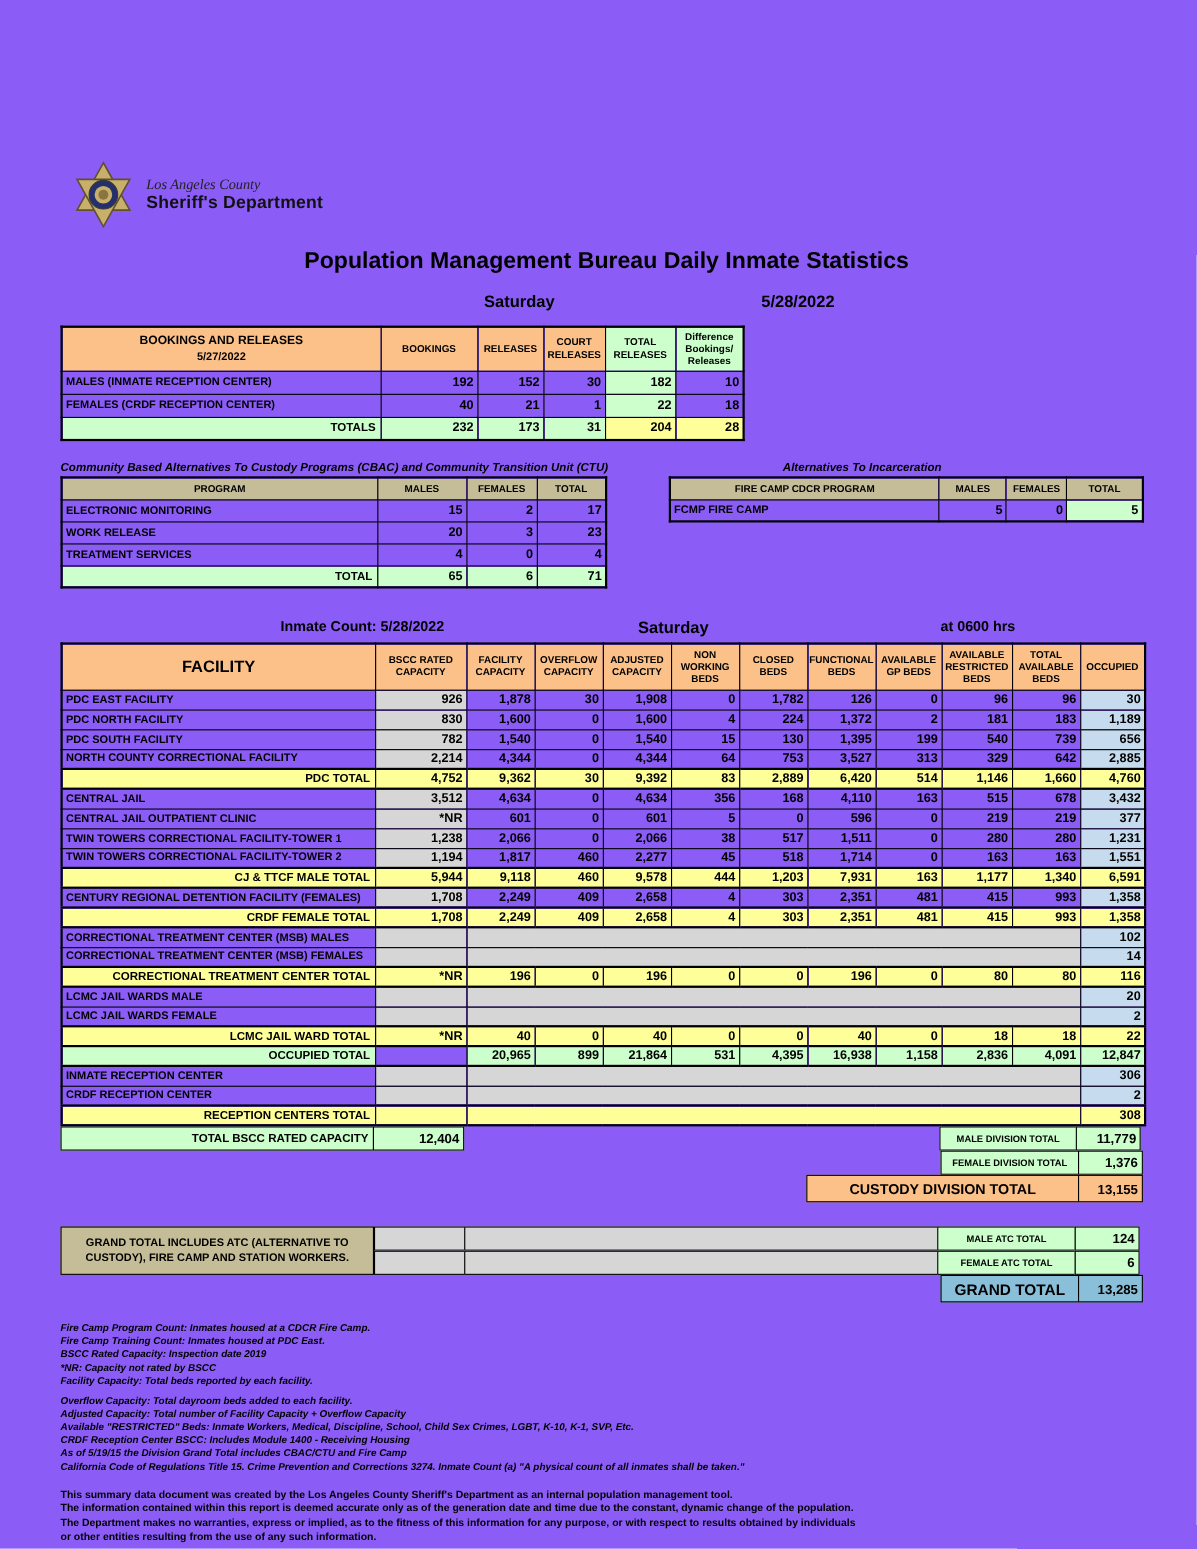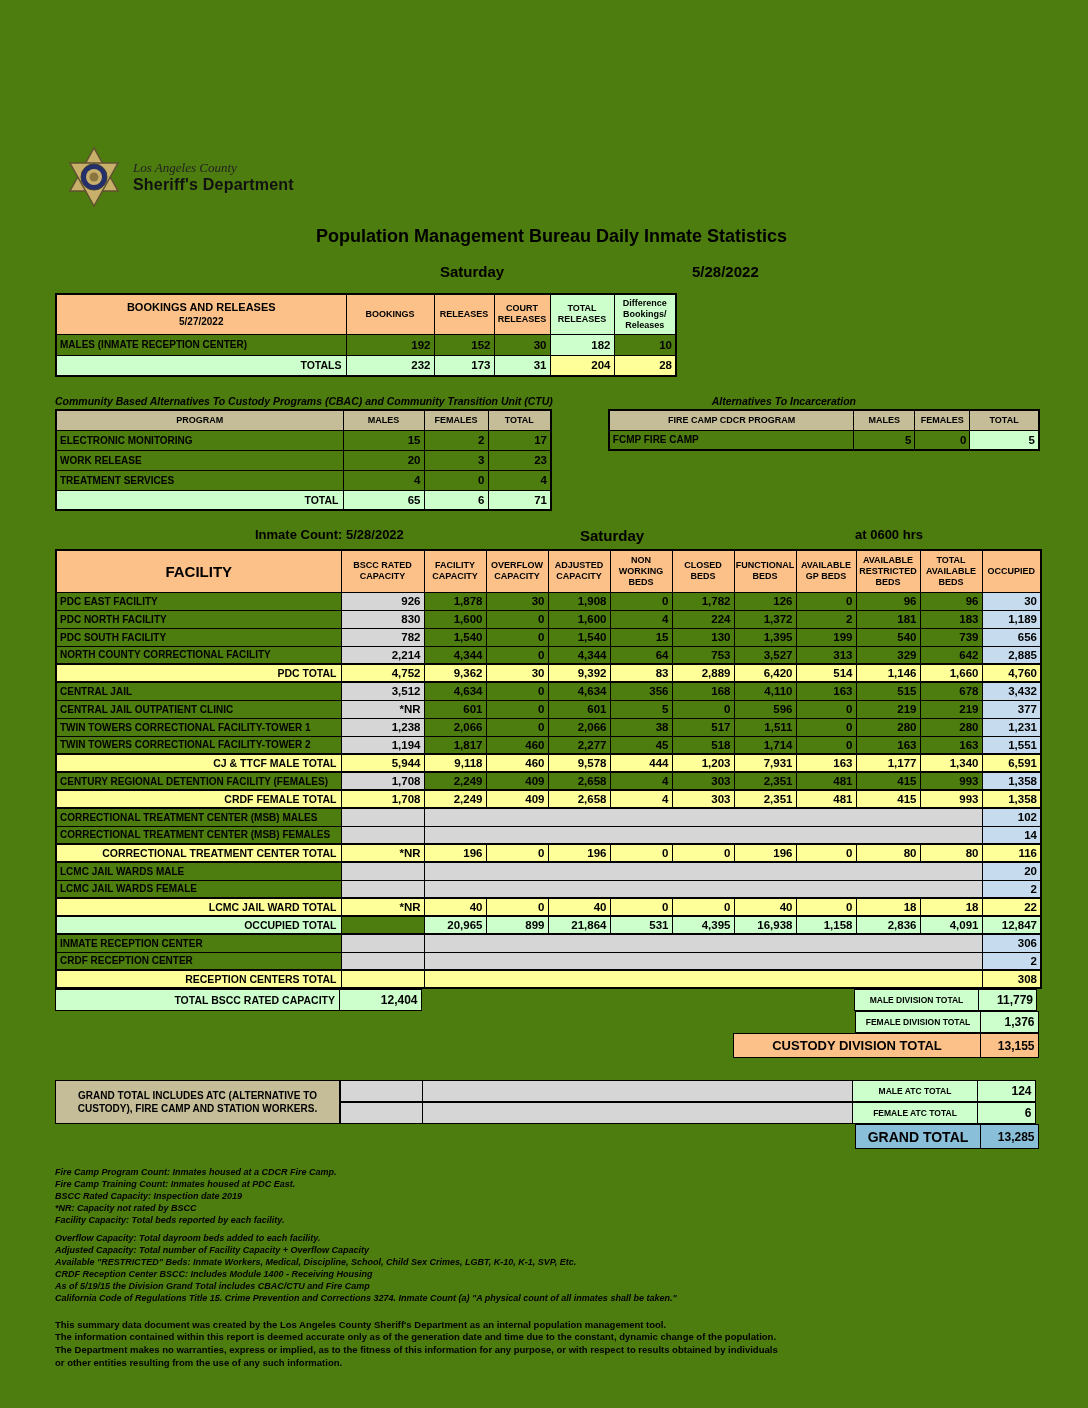--- a/index.html
+++ b/index.html
@@ -1,23 +1,23 @@
 <!DOCTYPE html>
 <html><head>
 <meta charset="utf-8">
 <style>
   html,body{margin:0;padding:0;background:#fff;font-family:"Liberation Sans",sans-serif;color:#000;}
-  .page{width:1088px;height:1408px;background:#4d7c0f;position:relative;overflow:hidden;}
+  .page{width:1088px;height:1408px;background:#8b5cf6;position:relative;overflow:hidden;}
   .content{padding:146px 0 0 55px;}
 
   
   .logo-row{display:flex;align-items:center;gap:10px;margin-left:10px;}
   .logo-text .l1{font-family:"Liberation Serif",serif;font-style:italic;font-size:13px;color:#222;}
   .logo-text .l2{font-weight:bold;font-size:16px;color:#111;letter-spacing:.2px;}
-  h1.doc-title{font-size:18px;font-weight:bold;text-align:center;margin:18px 40px 0 0;}
+  h1.doc-title{font-size:21px;font-weight:bold;text-align:center;margin:18px 40px 0 0;}
   .daydate{position:relative;height:24px;margin-top:16px;font-weight:bold;font-size:15px;}
   .daydate .day{position:absolute;left:385px;}
   .daydate .date{position:absolute;left:637px;}
 
   
   table{border-collapse:collapse;table-layout:fixed;padding-left:19px;}
   th,td{border:1px solid #000;overflow:hidden;white-space:nowrap;box-sizing:border-box;}
   table.outer{border:2px solid #000;}
   .c-orange{background:#FBC189;} .c-green{background:#CCFFCC;} .c-yellow{background:#FFFF99;}
   .c-tan{background:#C4BD97;} .c-gray{background:#D6D6D6;} .c-blue{background:#C6DCEE;}
@@ -38,21 +38,21 @@
   .sec2{display:flex;margin-top:18px;}
   .ititle{font-weight:bold;font-style:italic;font-size:10.5px;margin-bottom:2px;}
   .cbac{width:495px;}
   .cbac tr{height:20px;}
   .alt-col{margin-left:55px;width:432px;}
   .alt-col .ititle{text-align:center;padding-right:80px;}
   .fire{width:430px;} .fire tr{height:20px;}
   .stw{width:306px;margin-top:14px;} .stw tr{height:20px;}
 
   
-  .countline{position:relative;height:22px;margin-top:16px;font-weight:bold;font-size:13px;}
+  .countline{position:relative;height:22px;margin-top:27px;font-weight:bold;font-size:13px;}
   .countline .cl-a{position:absolute;left:200px;}
   .countline .cl-b{position:absolute;left:525px;font-size:15px;}
   .countline .cl-c{position:absolute;left:800px;}
 
   
   .fac{width:985px;}
   .fac thead tr{height:42px;}
   .fac thead th{background:#FBC189;}
   .fac thead th.fh{font-size:15px;font-weight:bold;text-align:center;}
   .fac tbody tr{height:18px;}
@@ -134,20 +134,28 @@
           </tr>
         </thead>
     <tbody id="bookings-body">
           <tr>
             <th class="lbl">MALES (INMATE RECEPTION CENTER)</th>
             <td class="num">192</td>
             <td class="num">152</td>
             <td class="num">30</td>
             <td class="c-green num">182</td>
             <td class="num">10</td>
+          </tr>
+          <tr>
+            <th class="lbl">FEMALES (CRDF RECEPTION CENTER)</th>
+            <td class="num">40</td>
+            <td class="num">21</td>
+            <td class="num">1</td>
+            <td class="c-green num">22</td>
+            <td class="num">18</td>
           </tr>
           <tr>
             <th class="lblr c-green">TOTALS</th>
             <td class="c-green num">232</td>
             <td class="c-green num">173</td>
             <td class="c-green num">31</td>
             <td class="c-yellow num">204</td>
             <td class="c-yellow num">28</td>
           </tr>
         </tbody>

